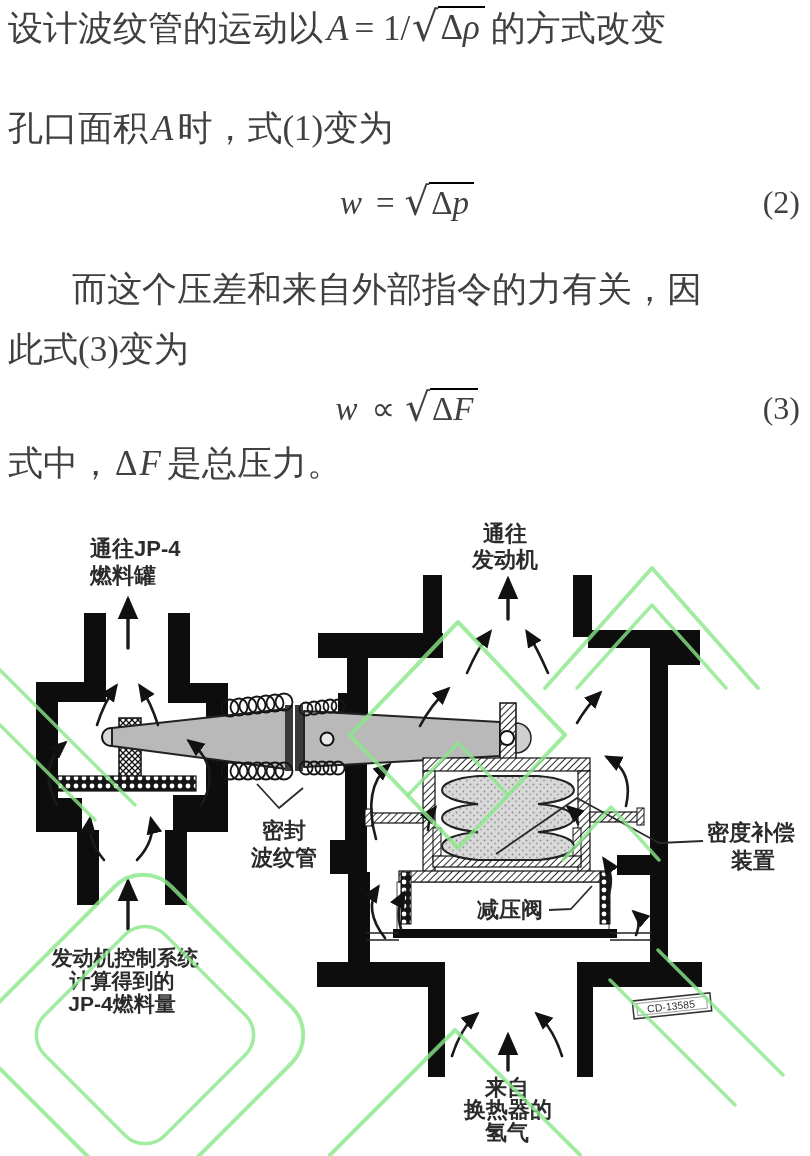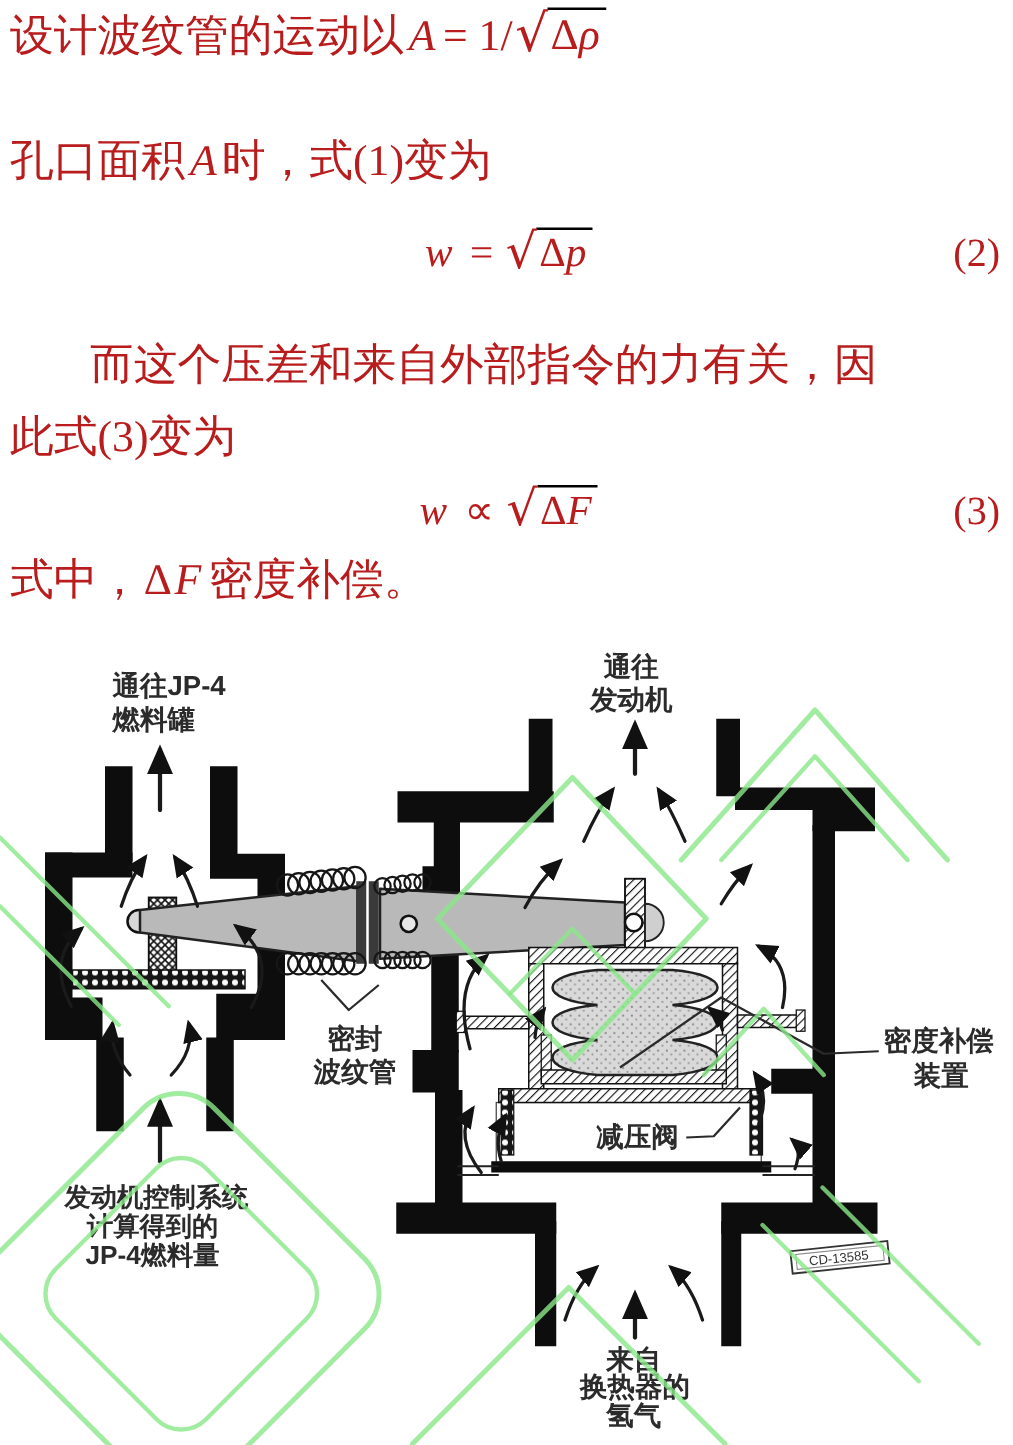--- a/index.html
+++ b/index.html
@@ -1,21 +1,21 @@
 <!DOCTYPE html>
 <html><head>
 <meta charset="utf-8">
 <style>
   html,body{margin:0;padding:0;background:#fff;}
   .page{position:relative;width:810px;height:1156px;background:#ffffff;overflow:hidden;
-        font-family:"Liberation Serif",serif;color:#b91c1c;}
+        font-family:"Liberation Serif",serif;color:#404040;}
   
   .dl{position:absolute;left:8px;right:8px;margin:0;font-size:35px;line-height:1.15;
       white-space:nowrap;font-family:"Liberation Serif",serif;}
-  .indent{text-indent:64px;}
+  .indent{text-indent:64px;font-family:Liberation Mono, monospace;}
   .mv{font-style:italic;font-family:"Liberation Serif",serif;margin:0 4px;}
   .mm{margin:0 2px;}
   .sqrt{display:inline-flex;align-items:flex-start;}
   .rad{font-family:"DejaVu Sans",sans-serif;font-size:1.18em;line-height:1;transform:translateY(1px);}
   .arg{display:inline-block;border-top:2.5px solid #000;padding:2px 5px 0 2px;line-height:1.05;}
   .eqrow{position:absolute;left:0;width:100%;text-align:center;font-size:33px;}
   .eqnum{position:absolute;right:10px;top:2px;font-size:32px;}
   .rel{margin:0 10px;}
   
   .fig{position:absolute;left:0;top:510px;}
@@ -31,21 +31,21 @@
 </style>
 </head>
 <body>
 
 <div class="page">
 
   <div>
     <p class="dl" style="top:6px"><span>设计波纹管的运动以</span><i class="mv">A</i><span class="mm">= 1/</span><span class="sqrt">
           <span class="rad">√</span>
           <span class="arg"><span>Δ</span><i class="mv" style="margin:0">ρ</i></span>
-        </span></p>
+        </span><span style="margin-left:6px">的方式改变</span></p>
 
     <p class="dl" style="top:109px"><span>孔口面积</span><i class="mv">A</i><span>时，式(1)变为</span></p>
 
     <div class="eqrow" style="top:182px">
       <span class="eq"><i class="mv">w</i><span class="rel">=</span><span class="sqrt">
             <span class="rad">√</span>
             <span class="arg"><span>Δ</span><i class="mv" style="margin:0">p</i></span>
           </span></span>
       <span class="eqnum">(2)</span>
     </div>
@@ -54,21 +54,21 @@
     <p class="dl" style="top:330px"><span>此式(3)变为</span></p>
 
     <div class="eqrow" style="top:388px">
       <span class="eq"><i class="mv">w</i><span class="rel">∝</span><span class="sqrt">
             <span class="rad">√</span>
             <span class="arg"><span>Δ</span><i class="mv" style="margin:0">F</i></span>
           </span></span>
       <span class="eqnum">(3)</span>
     </div>
 
-    <p class="dl" style="top:444px"><span>式中，</span><span style="margin:0 2px">Δ</span><i class="mv" style="margin:0 6px 0 0">F</i><span>密度补偿。</span></p>
+    <p class="dl" style="top:444px"><span>式中，</span><span style="margin:0 2px">Δ</span><i class="mv" style="margin:0 6px 0 0">F</i><span>是总压力。</span></p>
   </div>
 
   <svg class="fig" width="810" height="646" viewBox="0 0 810 646">
     <defs>
       <pattern id="hatch" width="5" height="5" patternUnits="userSpaceOnUse" patternTransform="rotate(45)">
         <rect width="5" height="5" fill="#fff"></rect>
         <line x1="0" y1="0" x2="0" y2="5" stroke="#111" stroke-width="1.8"></line>
       </pattern>
       <pattern id="cross" width="6" height="6" patternUnits="userSpaceOnUse">
         <rect width="6" height="6" fill="#fdfdfd"></rect>

